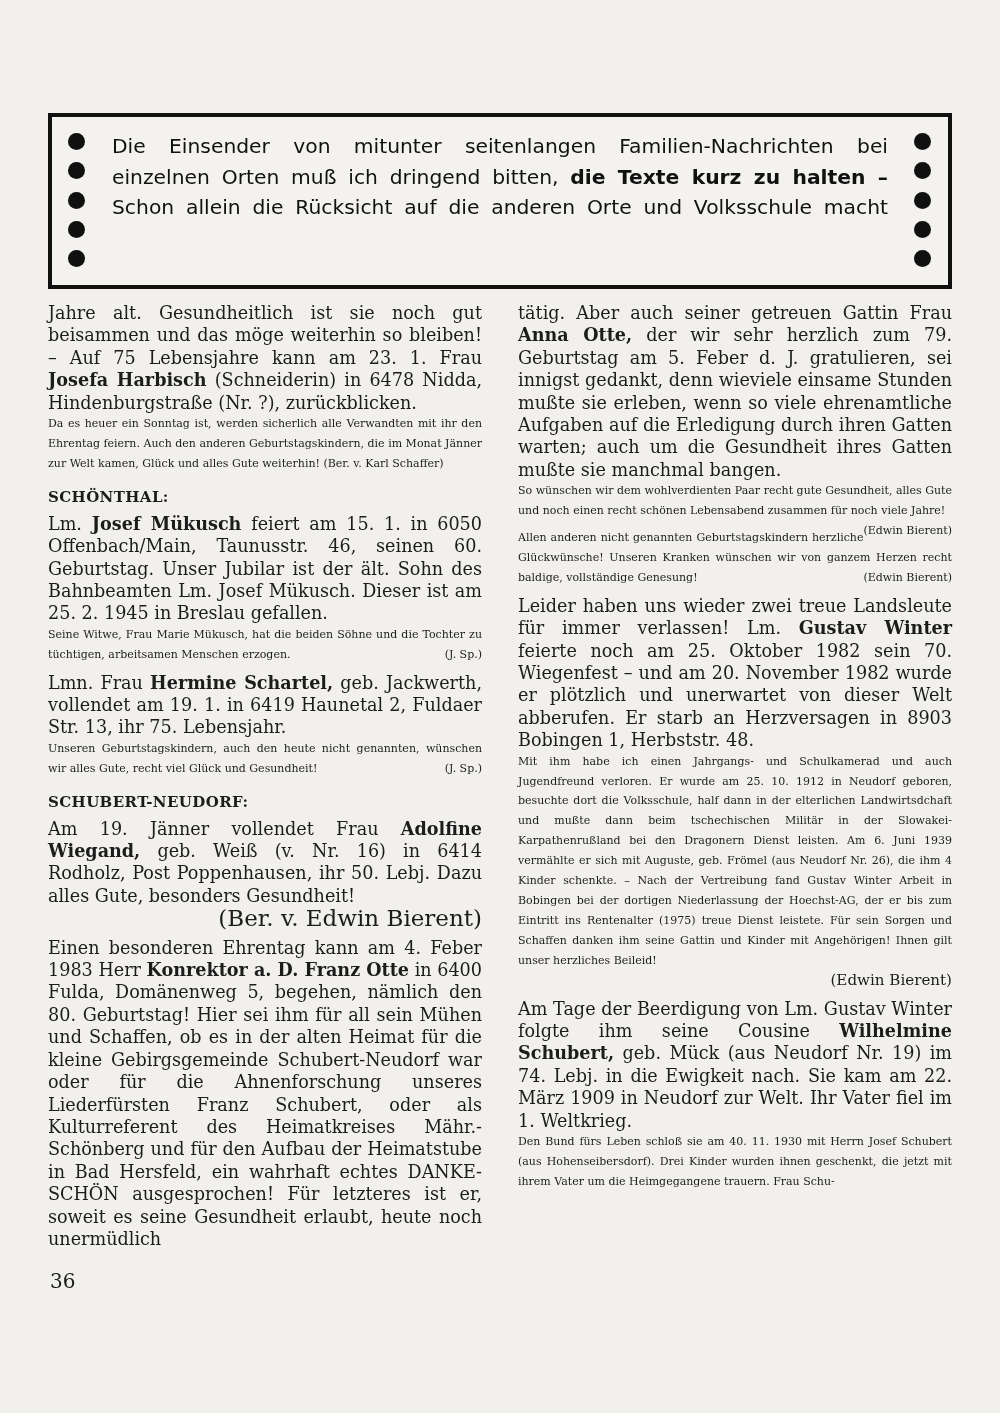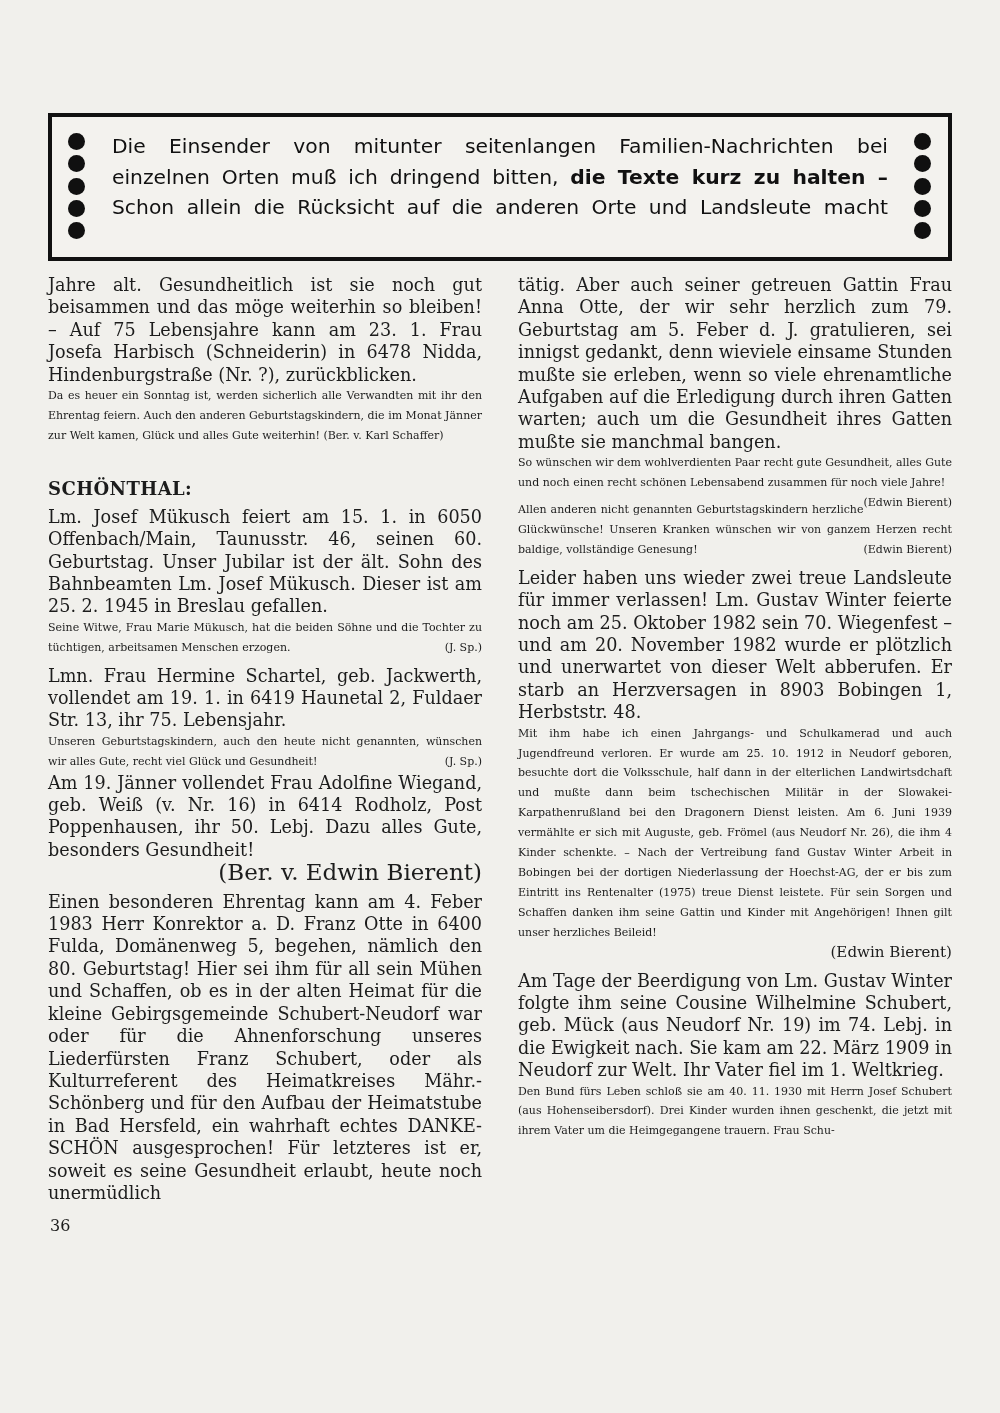--- a/index.html
+++ b/index.html
@@ -14,21 +14,21 @@
   .page{padding:0 48px;}
   
   .notice-box{
     margin-top:113px;
     border:4px solid #111;
     background:#f3f2ee;
     display:flex;
     align-items:stretch;
     padding:11px 16px;
     box-sizing:border-box;
-    height:148px;
+    height:176px;
   }
   .bullets{
     display:flex;flex-direction:column;
     justify-content:space-between;
     padding:5px 0 7px 0;
     flex:0 0 18px;
   }
   .dot{width:17px;height:17px;border-radius:50%;background:#101010;}
   .notice-text{
     flex:1;
@@ -48,73 +48,74 @@
     gap:36px;
     margin-top:13px;
   }
   .col{flex:1 1 0;min-width:0;}
   .para{
     margin:0;
     text-align:justify;
   }
   .para.large{font-size:17.6px;line-height:22.4px;}
   .para.small{font-size:11px;line-height:19.9px;}
-  .para .b{font-weight:normal;}
+  .para .b{font-weight:bold;}
   .para.gap, .credit.gap, .heading.gap{margin-top:7px;}
   .heading{
-    font-size:18px;
+    font-size:15px;
     font-weight:bold;
     letter-spacing:.4px;
-    margin:32px 0 7px 0;
+    margin:14px 0 7px 0;
   }
   .credit{text-align:right;margin:0;}
   .credit.large{font-size:23px;line-height:22.4px;}
   .credit.small{font-size:15.1px;line-height:19.9px;}
   .credit-inline{float:right;}
   .page-number{
-    font-size:16px;
-    margin:12px 0 0 2px;
+    font-size:20px;
+    margin:19px 0 0 2px;
   }
 </style>
 </head>
 <body>
 
 <div class="page">
 
   <div class="notice-box">
     <div class="bullets">
         <div class="dot"></div>
         <div class="dot"></div>
         <div class="dot"></div>
         <div class="dot"></div>
         <div class="dot"></div>
       </div>
     <div class="notice-text">
         <div class="notice-line flush"><span>Die Einsender von mitunter seitenlangen Familien-Nachrichten bei</span></div>
         <div class="notice-line flush"><span>einzelnen Orten muß ich dringend bitten, </span><span class="b">die Texte kurz zu halten –</span></div>
-        <div class="notice-line flush"><span>Schon allein die Rücksicht auf die anderen Orte und Landsleute macht</span></div>
+        <div class="notice-line flush"><span>Schon allein die Rücksicht auf die anderen Orte und Volksschule macht</span></div>
       </div>
     <div class="bullets">
         <div class="dot"></div>
         <div class="dot"></div>
         <div class="dot"></div>
         <div class="dot"></div>
         <div class="dot"></div>
       </div>
   </div>
 
   <div class="columns">
     <div class="col">
         <p class="para large"><span>Jahre alt. Gesundheitlich ist sie noch gut beisammen und das möge weiterhin so bleiben! – Auf 75 Lebensjahre kann am 23. 1. Frau </span><span class="b">Josefa Harbisch</span><span> (Schneiderin) in 6478 Nidda, Hindenburgstraße (Nr. ?), zurückblicken.</span></p>
         <p class="para small"><span>Da es heuer ein Sonntag ist, werden sicherlich alle Verwandten mit ihr den Ehrentag feiern. Auch den anderen Geburtstagskindern, die im Monat Jänner zur Welt kamen, Glück und alles Gute weiterhin! (Ber. v. Karl Schaffer)</span></p>
         <h2 class="heading">SCHÖNTHAL:</h2>
         <p class="para large"><span>Lm. </span><span class="b">Josef Mükusch</span><span> feiert am 15. 1. in 6050 Offenbach/Main, Taunusstr. 46, seinen 60. Geburtstag. Unser Jubilar ist der ält. Sohn des Bahnbeamten Lm. Josef Mükusch. Dieser ist am 25. 2. 1945 in Breslau gefallen.</span></p>
         <p class="para small"><span>Seine Witwe, Frau Marie Mükusch, hat die beiden Söhne und die Tochter zu tüchtigen, arbeitsamen Menschen erzogen.</span><span class="credit-inline">(J. Sp.)</span></p>
         <p class="para large gap"><span>Lmn. Frau </span><span class="b">Hermine Schartel,</span><span> geb. Jackwerth, vollendet am 19. 1. in 6419 Haunetal 2, Fuldaer Str. 13, ihr 75. Lebensjahr.</span></p>
         <p class="para small"><span>Unseren Geburtstagskindern, auch den heute nicht genannten, wünschen wir alles Gute, recht viel Glück und Gesundheit!</span><span class="credit-inline">(J. Sp.)</span></p>
+        <h2 class="heading">SCHUBERT-NEUDORF:</h2>
         <p class="para large"><span>Am 19. Jänner vollendet Frau </span><span class="b">Adolfine Wiegand,</span><span> geb. Weiß (v. Nr. 16) in 6414 Rodholz, Post Poppenhausen, ihr 50. Lebj. Dazu alles Gute, besonders Gesundheit!</span></p>
         <div class="credit large">(Ber. v. Edwin Bierent)</div>
         <p class="para large gap"><span>Einen besonderen Ehrentag kann am 4. Feber 1983 Herr </span><span class="b">Konrektor a. D. Franz Otte</span><span> in 6400 Fulda, Domänenweg 5, begehen, nämlich den 80. Geburtstag! Hier sei ihm für all sein Mühen und Schaffen, ob es in der alten Heimat für die kleine Gebirgsgemeinde Schubert-Neudorf war oder für die Ahnenforschung unseres Liederfürsten Franz Schubert, oder als Kulturreferent des Heimatkreises Mähr.-Schönberg und für den Aufbau der Heimatstube in Bad Hersfeld, ein wahrhaft echtes DANKE-SCHÖN ausgesprochen! Für letzteres ist er, soweit es seine Gesundheit erlaubt, heute noch unermüdlich</span></p>
       </div>
     <div class="col">
         <p class="para large"><span>tätig. Aber auch seiner getreuen Gattin Frau </span><span class="b">Anna Otte,</span><span> der wir sehr herzlich zum 79. Geburtstag am 5. Feber d. J. gratulieren, sei innigst gedankt, denn wieviele einsame Stunden mußte sie erleben, wenn so viele ehrenamtliche Aufgaben auf die Erledigung durch ihren Gatten warten; auch um die Gesundheit ihres Gatten mußte sie manchmal bangen.</span></p>
         <p class="para small"><span>So wünschen wir dem wohlverdienten Paar recht gute Gesundheit, alles Gute und noch einen recht schönen Lebensabend zusammen für noch viele Jahre!</span><span class="credit-inline">(Edwin Bierent)</span></p>
         <p class="para small gap"><span>Allen anderen nicht genannten Geburtstagskindern herzliche Glückwünsche! Unseren Kranken wünschen wir von ganzem Herzen recht baldige, vollständige Genesung!</span><span class="credit-inline">(Edwin Bierent)</span></p>
         <p class="para large gap"><span>Leider haben uns wieder zwei treue Landsleute für immer verlassen! Lm. </span><span class="b">Gustav Winter</span><span> feierte noch am 25. Oktober 1982 sein 70. Wiegenfest – und am 20. November 1982 wurde er plötzlich und unerwartet von dieser Welt abberufen. Er starb an Herzversagen in 8903 Bobingen 1, Herbststr. 48.</span></p>
         <p class="para small"><span>Mit ihm habe ich einen Jahrgangs- und Schulkamerad und auch Jugendfreund verloren. Er wurde am 25. 10. 1912 in Neudorf geboren, besuchte dort die Volksschule, half dann in der elterlichen Landwirtsdchaft und mußte dann beim tschechischen Militär in der Slowakei-Karpathenrußland bei den Dragonern Dienst leisten. Am 6. Juni 1939 vermählte er sich mit Auguste, geb. Frömel (aus Neudorf Nr. 26), die ihm 4 Kinder schenkte. – Nach der Vertreibung fand Gustav Winter Arbeit in Bobingen bei der dortigen Niederlassung der Hoechst-AG, der er bis zum Eintritt ins Rentenalter (1975) treue Dienst leistete. Für sein Sorgen und Schaffen danken ihm seine Gattin und Kinder mit Angehörigen! Ihnen gilt unser herzliches Beileid!</span></p>

